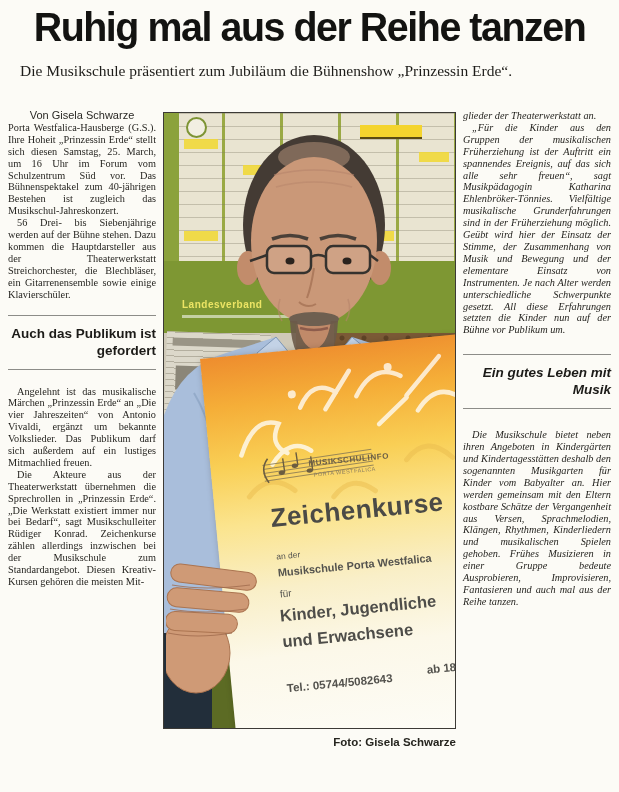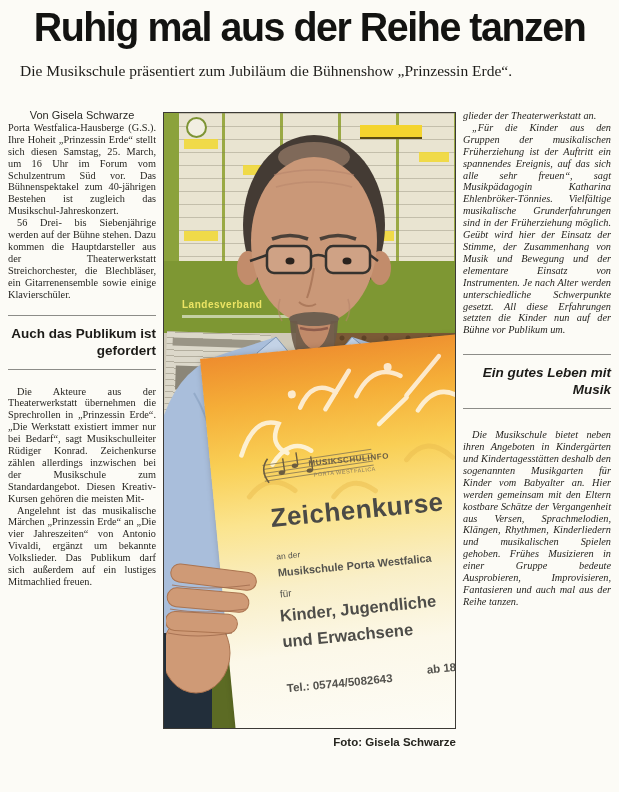--- a/index.html
+++ b/index.html
@@ -106,22 +106,22 @@
   <div>Die Musikschule präsentiert zum Jubiläum die Bühnenshow „Prinzessin Erde“.</div>
 </div>
 
 <div class="col col-left">
   <p class="byline">Von Gisela Schwarze</p>
   <p><span class="lead">Porta Westfalica-Hausberge</span> <span>(G.S.). Ihre Hoheit „Prinzessin Erde“ stellt sich diesen Samstag, 25. March, um 16 Uhr im Forum vom Schulzentrum Süd vor. Das Bühnenspektakel zum 40-jährigen Bestehen ist zugleich das Musikschul-Jahreskonzert.</span></p>
   <p class="ind">56 Drei- bis Siebenjährige werden auf der Bühne stehen. Dazu kommen die Hauptdarsteller aus der Theaterwerkstatt Streichorchester, die Blechbläser, ein Gitarrenensemble sowie einige Klavierschüler.</p>
   <div class="subhead-block">
     <h3 class="subhead">Auch das Publikum ist gefordert</h3>
   </div>
+  <p class="ind">Angelehnt ist das musikalische Märchen „Prinzessin Erde“ an „Die vier Jahreszeiten“ von Antonio Vivaldi, ergänzt um bekannte Volkslieder. Das Publikum darf sich außerdem auf ein lustiges Mitmachlied freuen.</p>
   <p class="ind">Die Akteure aus der Theaterwerkstatt übernehmen die Sprechrollen in „Prinzessin Erde“. „Die Werkstatt existiert immer nur bei Bedarf“, sagt Musikschulleiter Rüdiger Konrad. Zeichenkurse zählen allerdings inzwischen bei der Musikschule zum Standardangebot. Diesen Kreativ-Kursen gehören die meisten Mit-</p>
-  <p class="ind">Angelehnt ist das musikalische Märchen „Prinzessin Erde“ an „Die vier Jahreszeiten“ von Antonio Vivaldi, ergänzt um bekannte Volkslieder. Das Publikum darf sich außerdem auf ein lustiges Mitmachlied freuen.</p>
 </div>
 
 <div class="col col-right">
   <p>glieder der Theaterwerkstatt an.</p>
   <p class="ind">„Für die Kinder aus den Gruppen der musikalischen Früherziehung ist der Auftritt ein spannendes Ereignis, auf das sich alle sehr freuen“, sagt Musikpädagogin Katharina Ehlenbröker-Tönnies. Vielfältige musikalische Grunderfahrungen sind in der Früherziehung möglich. Geübt wird hier der Einsatz der Stimme, der Zusammenhang von Musik und Bewegung und der elementare Einsatz von Instrumenten. Je nach Alter werden unterschiedliche Schwerpunkte gesetzt. All diese Erfahrungen setzten die Kinder nun auf der Bühne vor Publikum um.</p>
   <div class="subhead-block rb">
     <h3 class="subhead">Ein gutes Leben mit Musik</h3>
   </div>
   <p class="ind">Die Musikschule bietet neben ihren Angeboten in Kindergärten und Kindertagesstätten deshalb den sogenannten Musikgarten für Kinder vom Babyalter an. Hier werden gemeinsam mit den Eltern kostbare Schätze der Vergangenheit aus Versen, Sprachmelodien, Klängen, Rhythmen, Kinderliedern und musikalischen Spielen gehoben. Frühes Musizieren in einer Gruppe bedeute Ausprobieren, Improvisieren, Fantasieren und auch mal aus der Reihe tanzen.</p>
 </div>

